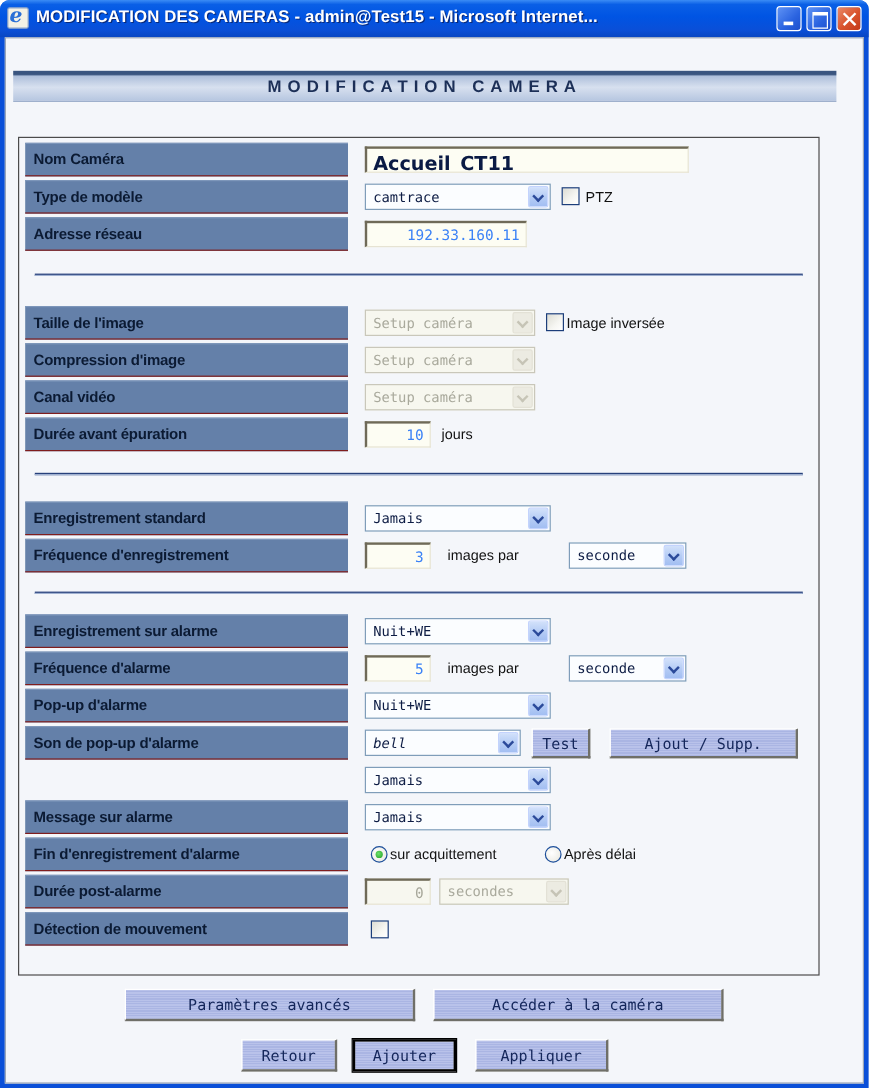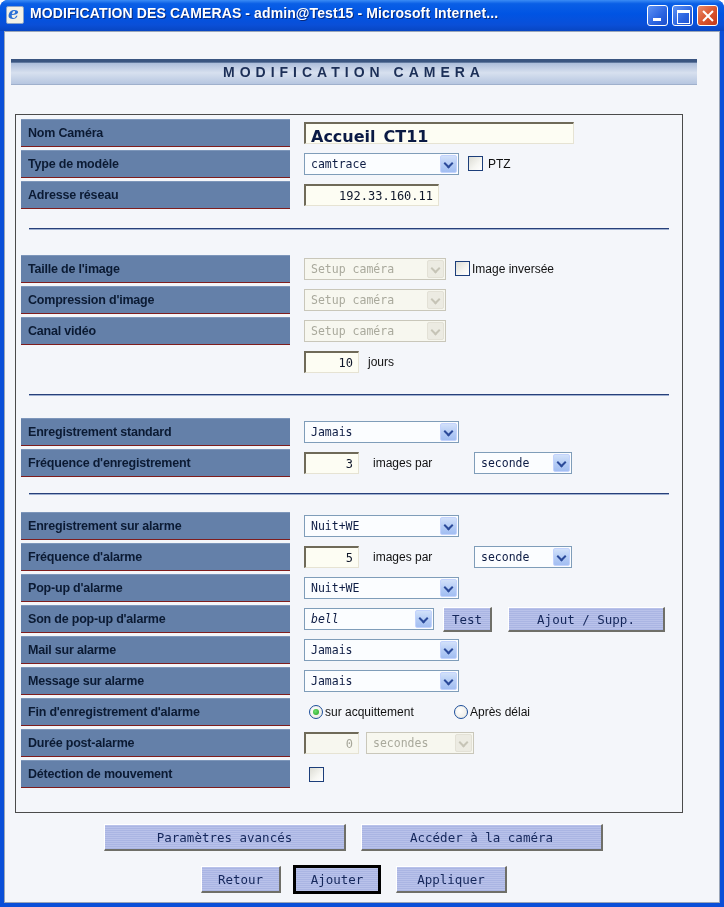--- a/index.html
+++ b/index.html
@@ -87,21 +87,21 @@
     position: absolute; left: 13px; width: 640px; height: 2px;
     background: #27407a; border-bottom: 1px solid #9fb0d0;
   }
 
   
   .txt {
     position: absolute; height: 22px; top: 3px;
     background: #fdfdf3;
     border-top: 2px solid #6f6a58; border-left: 2px solid #6f6a58;
     border-right: 1px solid #e6e3d3; border-bottom: 1px solid #e6e3d3;
-    font: 12px "DejaVu Sans Mono", monospace; color: #0f172a;
+    font: 12px "DejaVu Sans Mono", monospace; color: #3b82f6;
     padding: 3px 5px 0 5px; white-space: nowrap; overflow: hidden;
   }
   .txt.bold { font-weight: bold; color: #0a1a44; font-family: "DejaVu Sans", sans-serif; font-size: 16px; }
   .txt.right { text-align: right; }
   .txt.dis { color: #a7a79a; background: #f7f7ef; }
 
   .sel {
     position: absolute; top: 3px; height: 22px;
     background: #fbfdff; border: 1px solid #7f9db9;
     font: 11.5px "DejaVu Sans Mono", monospace; color: #0d1c44;
@@ -204,20 +204,21 @@
         </div>
       </div>
       <div class="row" style="top:202px;">
         <div class="lab">Canal vidéo</div>
         <div class="sel dis" style="left:283px; width:142px;">
           <span>Setup caméra</span>
           <span class="arrow"></span>
         </div>
       </div>
       <div class="row" style="top:233px;">
+        <div class="lab">Durée avant épuration</div>
         <div class="txt right" style="left:283px; width:55px;">10</div>
         <span class="inline-text" style="left:347px;">jours</span>
       </div>
 
       <div class="sep" style="top:279px;"></div>
 
       <div class="row" style="top:303px;">
         <div class="lab">Enregistrement standard</div>
         <div class="sel" style="left:283px; width:155px;">
           <span>Jamais</span>
@@ -262,21 +263,20 @@
       <div class="row" style="top:490px;">
         <div class="lab">Son de pop-up d'alarme</div>
         <div class="sel" style="left:283px; width:130px;font-style:italic;">
           <span>bell</span>
           <span class="arrow"></span>
         </div>
         <div class="btn" style="left:422px; top:2px; width:49px; height:25px; padding-top:4px;">Test</div>
         <div class="btn" style="left:487px; top:2px; width:157px; height:25px; padding-top:4px;">Ajout / Supp.</div>
       </div>
       <div class="row" style="top:521px;">
-        <div class="lab">Mail sur alarme</div>
         <div class="sel" style="left:283px; width:155px;">
           <span>Jamais</span>
           <span class="arrow"></span>
         </div>
       </div>
       <div class="row" style="top:552px;">
         <div class="lab">Message sur alarme</div>
         <div class="sel" style="left:283px; width:155px;">
           <span>Jamais</span>
           <span class="arrow"></span>

